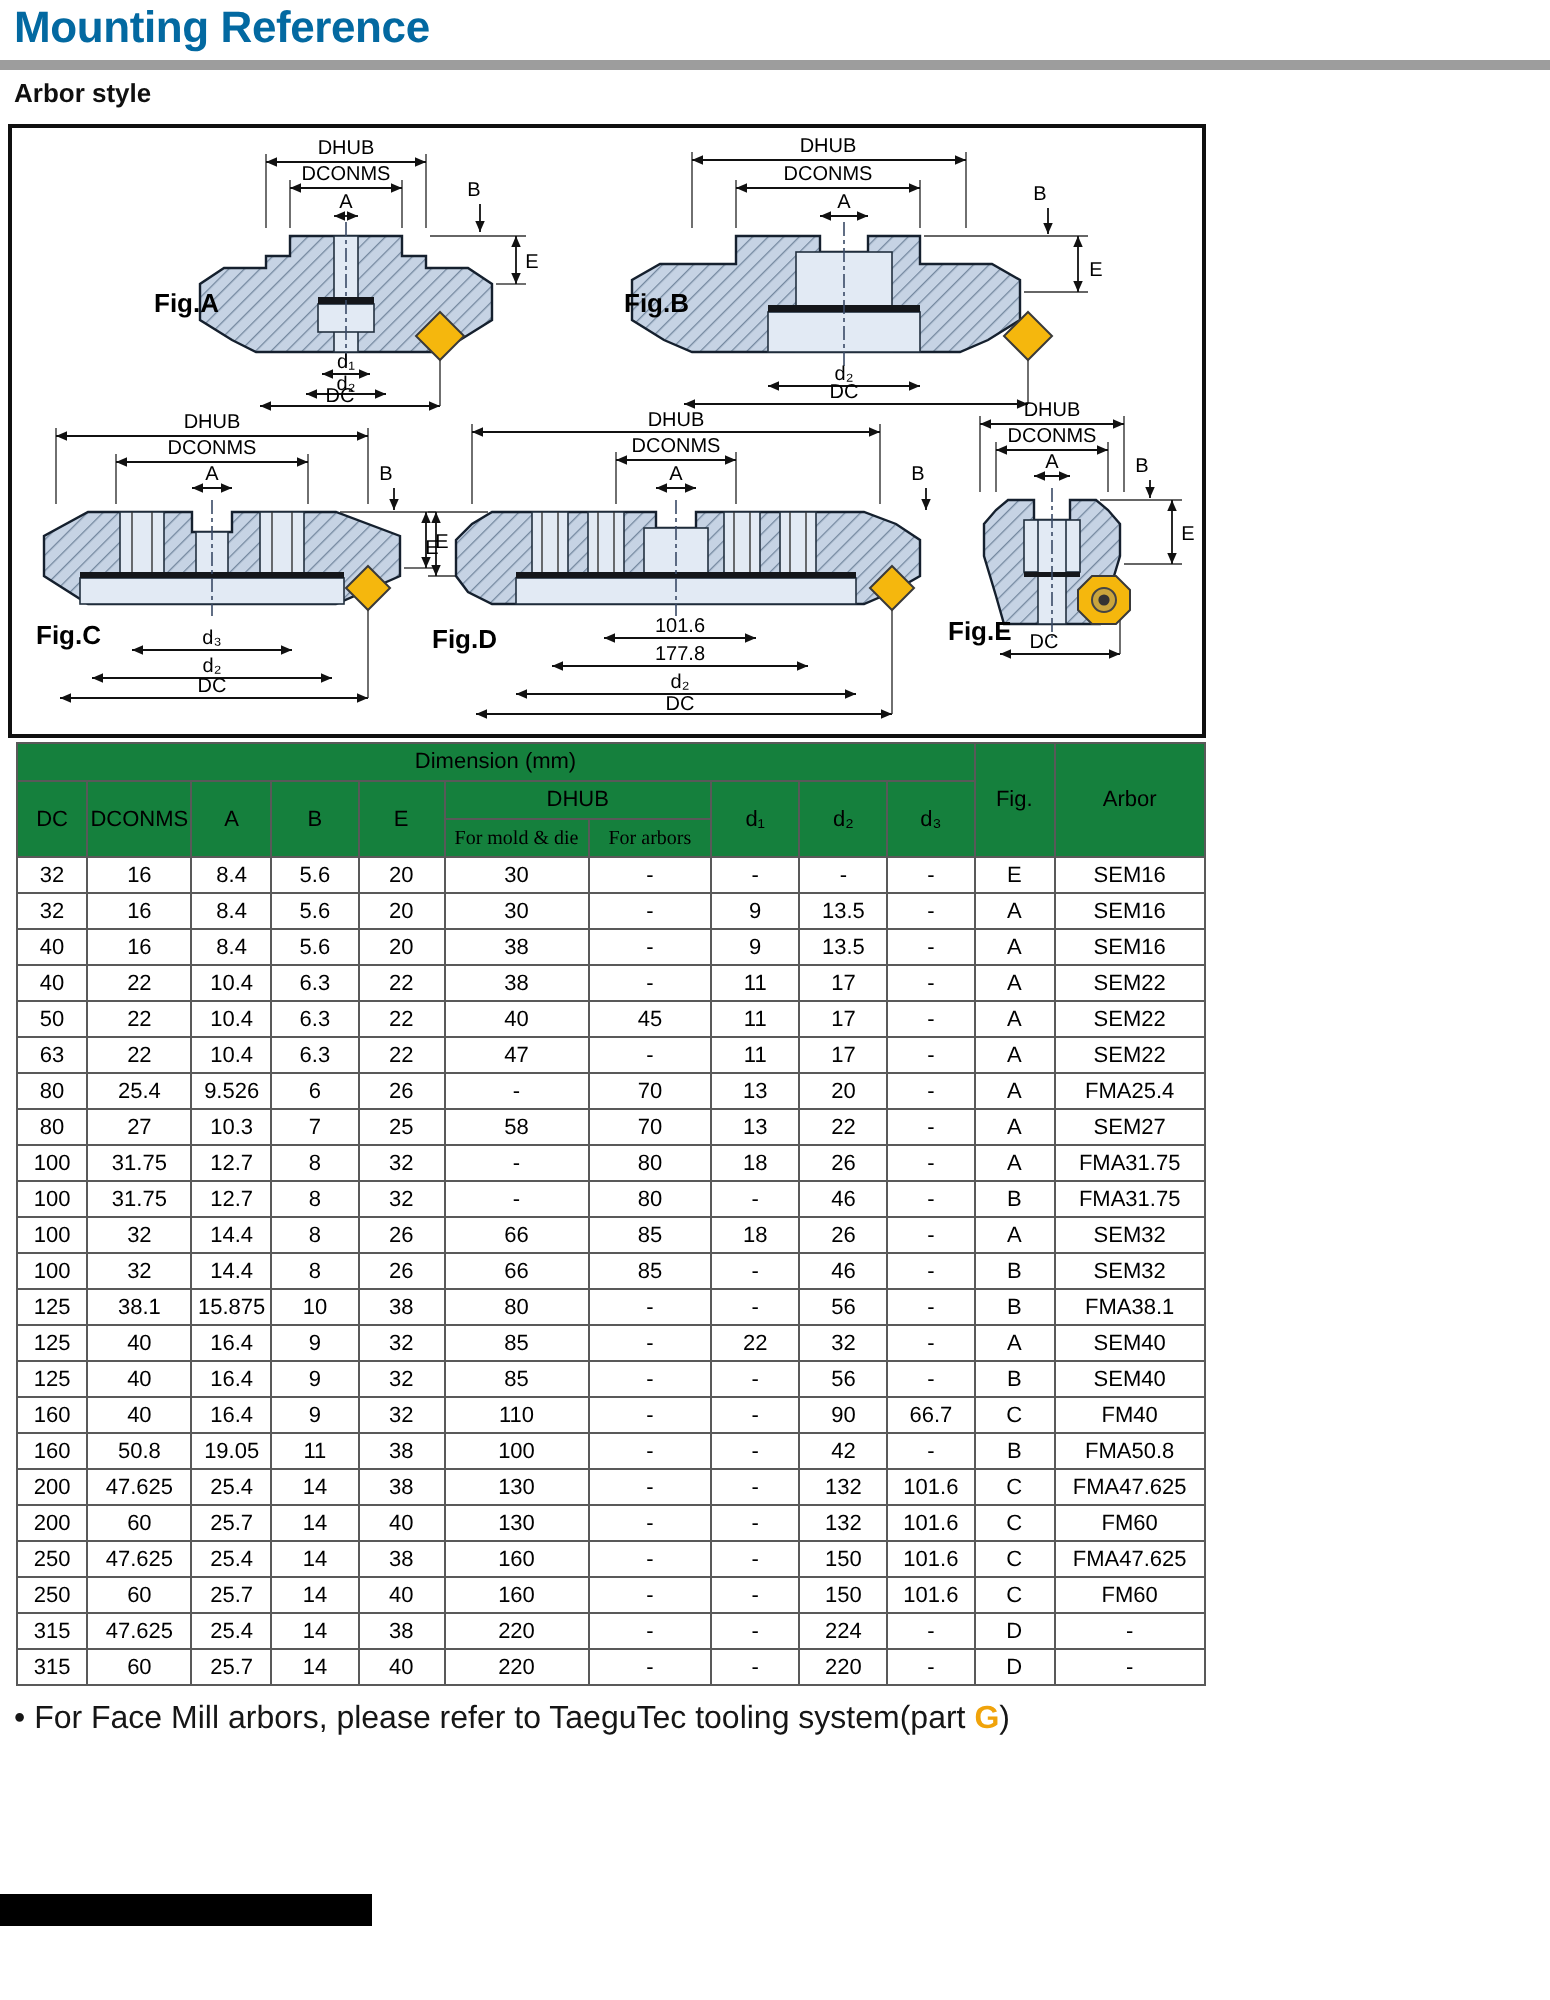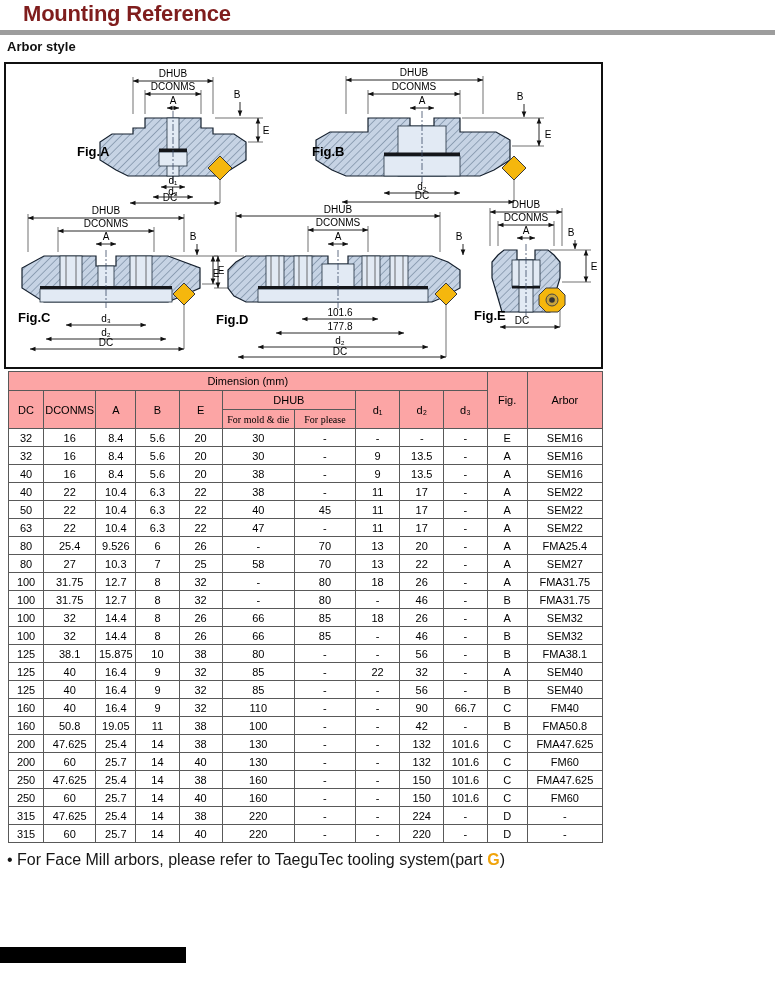--- a/index.html
+++ b/index.html
@@ -1,18 +1,18 @@
 <!DOCTYPE html>
 <html><head>
 <meta charset="utf-8">
 <style>
   html,body{margin:0;padding:0;}
   body{width:775px;height:1000px;background:#ffffff;position:relative;
        font-family:"Liberation Sans",sans-serif;color:#000;}
-  .page-title{position:absolute;left:7px;top:1px;font-size:22px;font-weight:bold;color:#7f1d1d;letter-spacing:-.2px;margin-left:16px;}
+  .page-title{position:absolute;left:7px;top:1px;font-size:22px;font-weight:bold;color:#0369a1;letter-spacing:-.2px;}
   .title-rule{position:absolute;left:0;top:30px;width:775px;height:5px;background:#9d9d9d;}
   .section-subtitle{position:absolute;left:7px;top:39px;font-size:13px;font-weight:bold;color:#101010;}
 
   .diagram-box{position:absolute;left:4px;top:62px;width:595px;height:303px;border:2px solid #101010;background:#fff;}
   .fig{position:absolute;}
   .figA{left:54px;top:0px;}
   .figB{left:292px;top:0px;}
   .figC{left:4px;top:140px;}
   .figD{left:204px;top:140px;}
   .figE{left:454px;top:134px;}
@@ -24,21 +24,21 @@
   svg .figlbl{font:bold 13px "Liberation Sans",sans-serif;fill:#000;text-anchor:start;}
   svg .body{fill:url(#hatch);stroke:#15202e;stroke-width:1.2;}
   svg .bore{fill:#e2eaf4;stroke:#22303f;stroke-width:.8;}
   svg .band{fill:#14161a;stroke:none;}
   svg .insert{fill:#f5b70d;stroke:#3a3a3a;stroke-width:1;}
 
   table.dim-table{position:absolute;left:8px;top:371px;width:595px;border-collapse:collapse;
       table-layout:fixed;font-size:11px;}
   table.dim-table th,table.dim-table td{border:1px solid #595959;text-align:center;vertical-align:middle;
       padding:0;font-weight:normal;overflow:hidden;white-space:nowrap;}
-  table.dim-table th{background:#fca5a5;height:18px;}
+  table.dim-table th{background:#15803d;height:18px;}
   table.dim-table td{height:17px;background:#fff;}
   table.dim-table .small{font-size:10px;font-family:Liberation Serif, serif;}
 
   .footnote{position:absolute;left:7px;top:851px;font-size:16px;color:#161616;}
   .footnote .g{color:#f0a30a;font-weight:bold;}
   .page-tab{position:absolute;left:0;top:947px;width:186px;height:16px;background:#000;}
 </style>
 </head>
 <body>
 
@@ -278,21 +278,21 @@
       <th rowspan="2">A</th>
       <th rowspan="2">B</th>
       <th rowspan="2">E</th>
       <th colspan="2">DHUB</th>
       <th rowspan="2">d₁</th>
       <th rowspan="2">d₂</th>
       <th rowspan="2">d₃</th>
     </tr>
     <tr>
       <th class="small">For mold &amp; die</th>
-      <th class="small">For please</th>
+      <th class="small">For arbors</th>
     </tr>
   </thead>
   <tbody>
       <tr>
         <td>32</td>
         <td>16</td>
         <td>8.4</td>
         <td>5.6</td>
         <td>20</td>
         <td>30</td>

